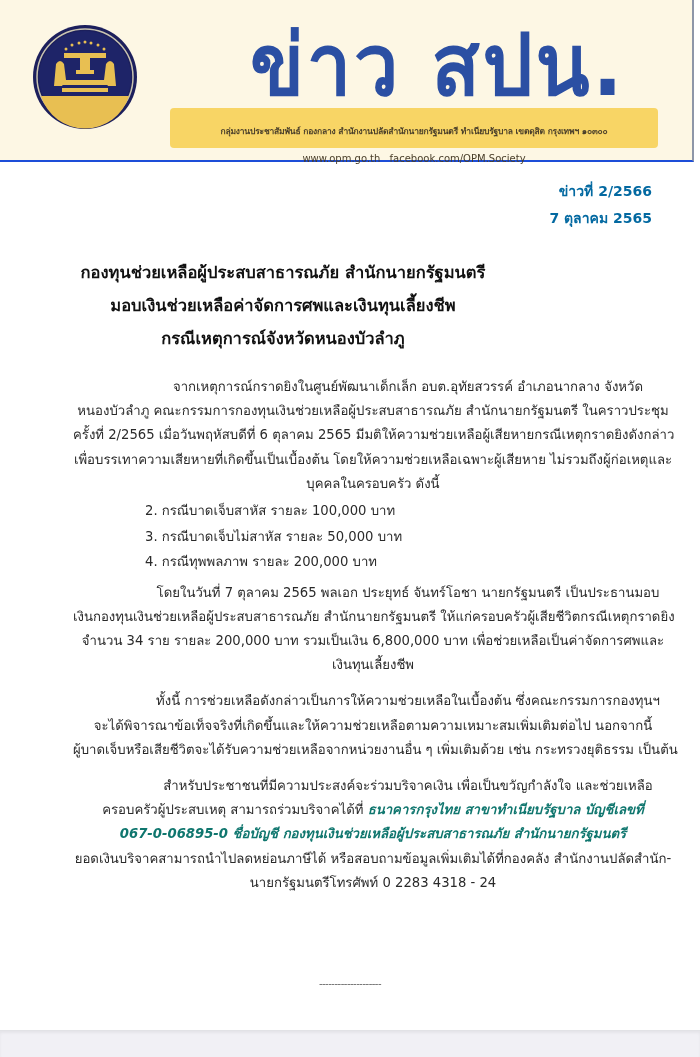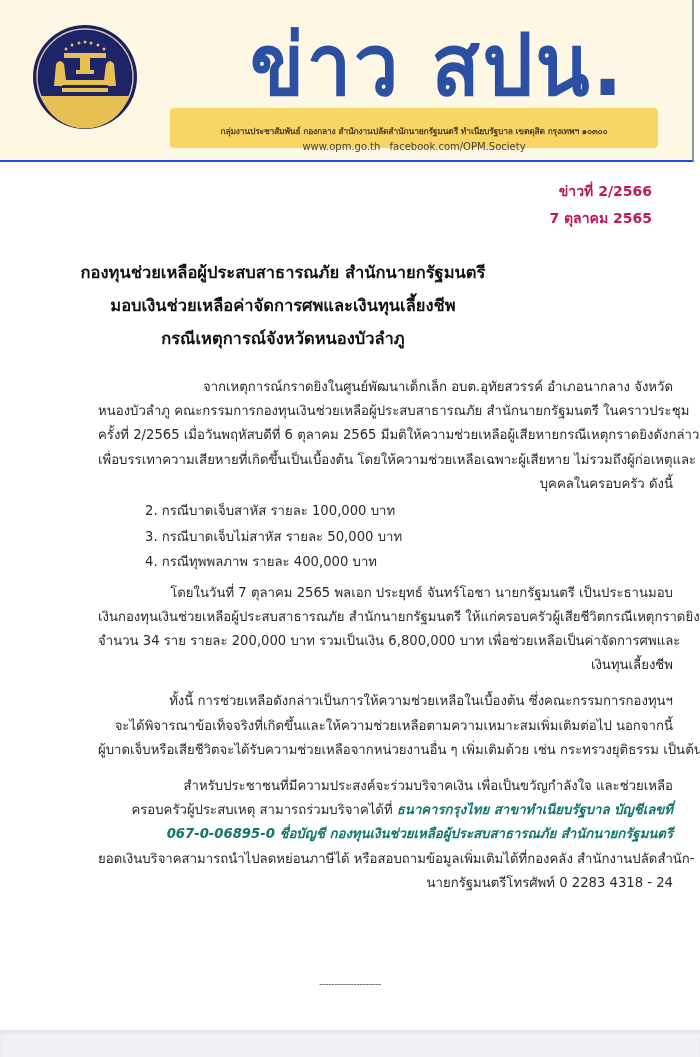--- a/index.html
+++ b/index.html
@@ -35,40 +35,40 @@
     .info-bar {
       position: absolute; left: 170px; top: 108px;
       width: 488px; height: 40px;
       background: #f8d565;
       border-radius: 4px;
       text-align: center;
       padding-top: 16px;
       color: #4a3f2a;
     }
     .info-line1 { font-size: 8.5px; font-weight: bold; white-space: nowrap; letter-spacing: -0.2px; }
-    .info-line2 { font-size: 10px; margin-top: 3px; white-space: nowrap; word-spacing: 6px; }
+    .info-line2 { font-size: 10px; margin-top: 15px; white-space: nowrap; word-spacing: 6px; }
 
     .meta {
       position: absolute; right: 48px; top: 178px;
       text-align: right;
-      font-size: 14px; font-weight: bold; color: #be185d;
+      font-size: 14px; font-weight: bold; color: #0369a1;
       line-height: 27px;
     }
     .title-block {
       position: absolute; left: 0; top: 256px; width: 566px;
       text-align: center;
       font-size: 16.5px; font-weight: bold; color: #111;
       line-height: 33px;
     }
     .body {
       position: absolute; left: 73px; top: 375px; width: 600px;
       font-size: 13.2px; color: #2a2a2a;
       line-height: 24.2px;
     }
-    .p { text-align: right; margin-bottom: 0; margin-left: 25px; }
+    .p { text-align: center; margin-bottom: 0; }
     .line { display: block; white-space: nowrap; }
     .list { margin-left: 72px; margin-top: 2px; margin-bottom: 6px; }
     .list .line { line-height: 25.5px; }
     .gap { height: 12px; }
     .green { color: #0f766e; font-style: italic; font-weight: bold; }
     .ending {
       position: absolute; left: 0; top: 978px; width: 700px;
       text-align: center; font-size: 10px; color: #666; letter-spacing: -0.5px;
     }
     .bottom-bar {
@@ -130,21 +130,21 @@
     <span class="line" style="padding-left:70px">จากเหตุการณ์กราดยิงในศูนย์พัฒนาเด็กเล็ก อบต.อุทัยสวรรค์ อำเภอนากลาง จังหวัด</span>
     <span class="line">หนองบัวลำภู คณะกรรมการกองทุนเงินช่วยเหลือผู้ประสบสาธารณภัย สำนักนายกรัฐมนตรี ในคราวประชุม</span>
     <span class="line">ครั้งที่ 2/2565 เมื่อวันพฤหัสบดีที่ 6 ตุลาคม 2565 มีมติให้ความช่วยเหลือผู้เสียหายกรณีเหตุกราดยิงดังกล่าว</span>
     <span class="line">เพื่อบรรเทาความเสียหายที่เกิดขึ้นเป็นเบื้องต้น โดยให้ความช่วยเหลือเฉพาะผู้เสียหาย ไม่รวมถึงผู้ก่อเหตุและ</span>
     <span class="line">บุคคลในครอบครัว ดังนี้</span>
   </div>
 
   <div class="list">
     <span class="line">2. กรณีบาดเจ็บสาหัส รายละ 100,000 บาท</span>
     <span class="line">3. กรณีบาดเจ็บไม่สาหัส รายละ 50,000 บาท</span>
-    <span class="line">4. กรณีทุพพลภาพ รายละ 400,000 บาท</span>
+    <span class="line">4. กรณีทุพพลภาพ รายละ 200,000 บาท</span>
   </div>
 
   <div class="p">
     <span class="line" style="padding-left:70px">โดยในวันที่ 7 ตุลาคม 2565 พลเอก ประยุทธ์ จันทร์โอชา นายกรัฐมนตรี เป็นประธานมอบ</span>
     <span class="line">เงินกองทุนเงินช่วยเหลือผู้ประสบสาธารณภัย สำนักนายกรัฐมนตรี ให้แก่ครอบครัวผู้เสียชีวิตกรณีเหตุกราดยิง</span>
     <span class="line">จำนวน 34 ราย รายละ 200,000 บาท รวมเป็นเงิน 6,800,000 บาท เพื่อช่วยเหลือเป็นค่าจัดการศพและ</span>
     <span class="line">เงินทุนเลี้ยงชีพ</span>
   </div>
   <div class="gap"></div>
 

